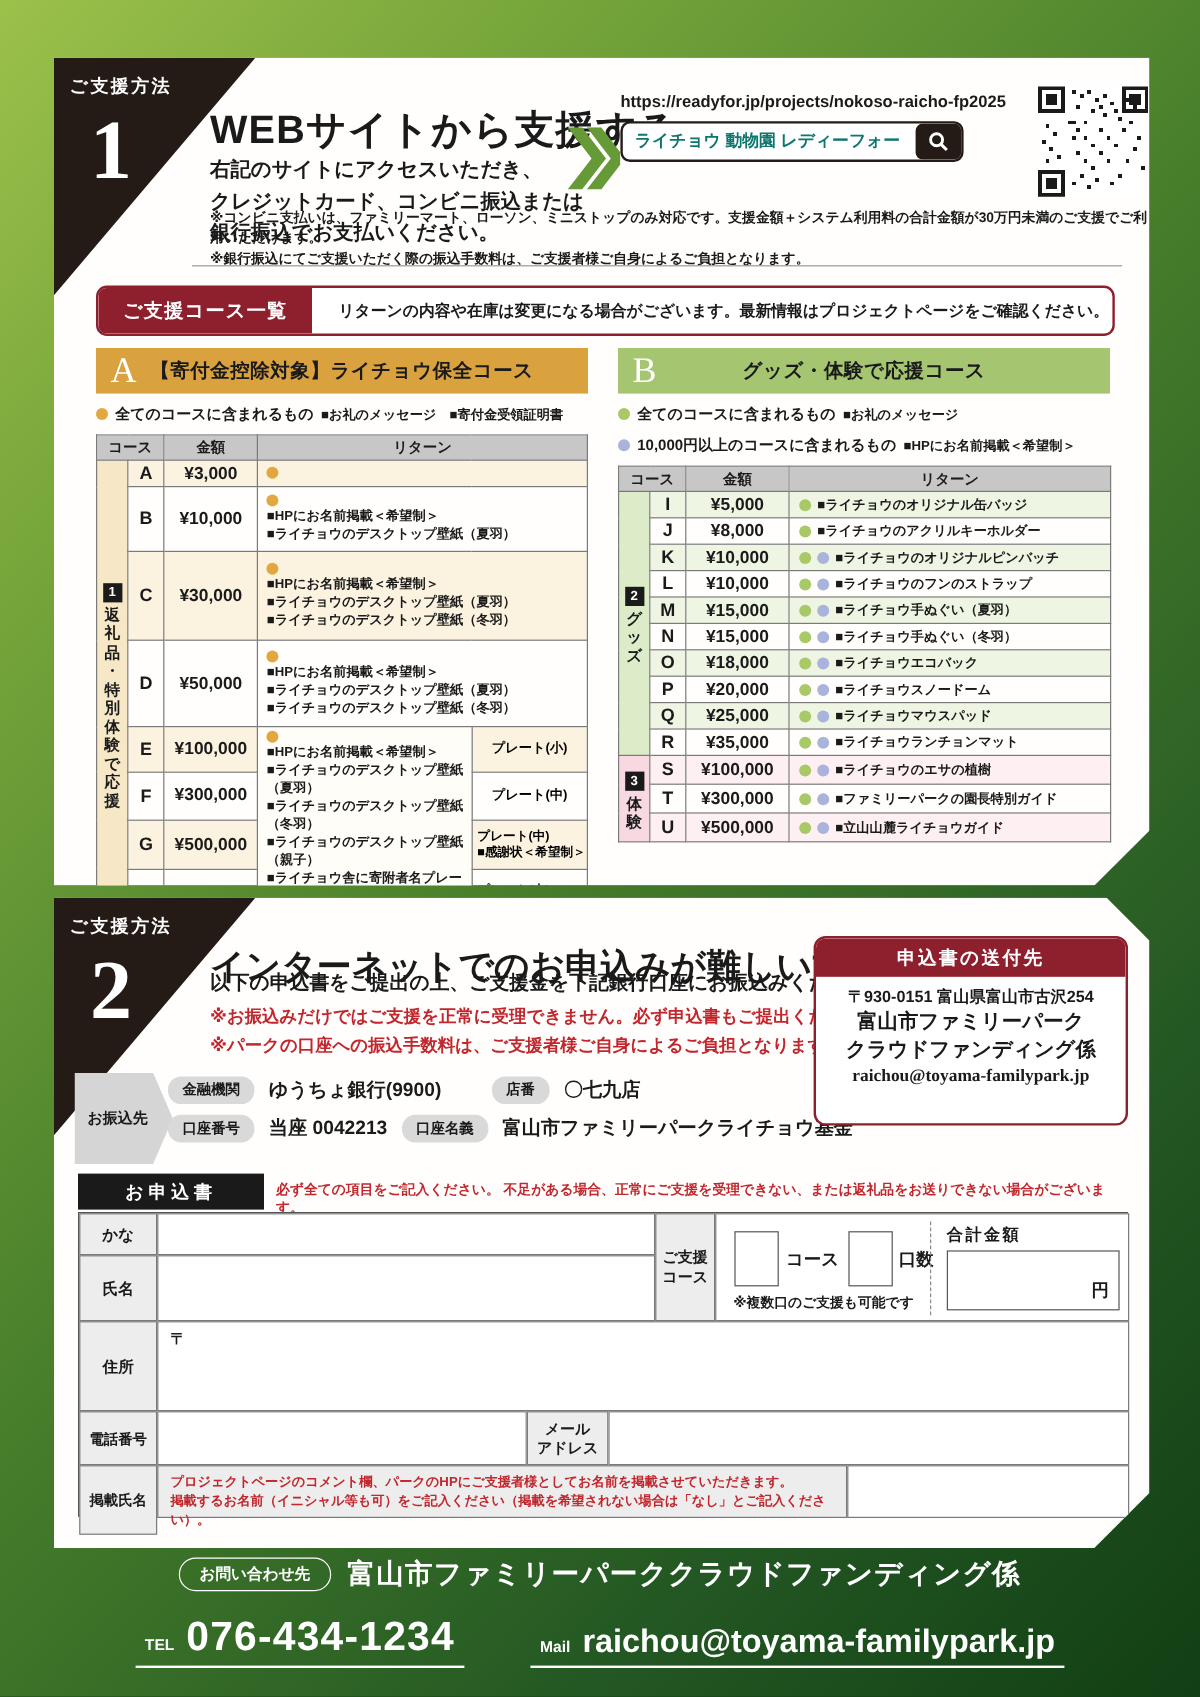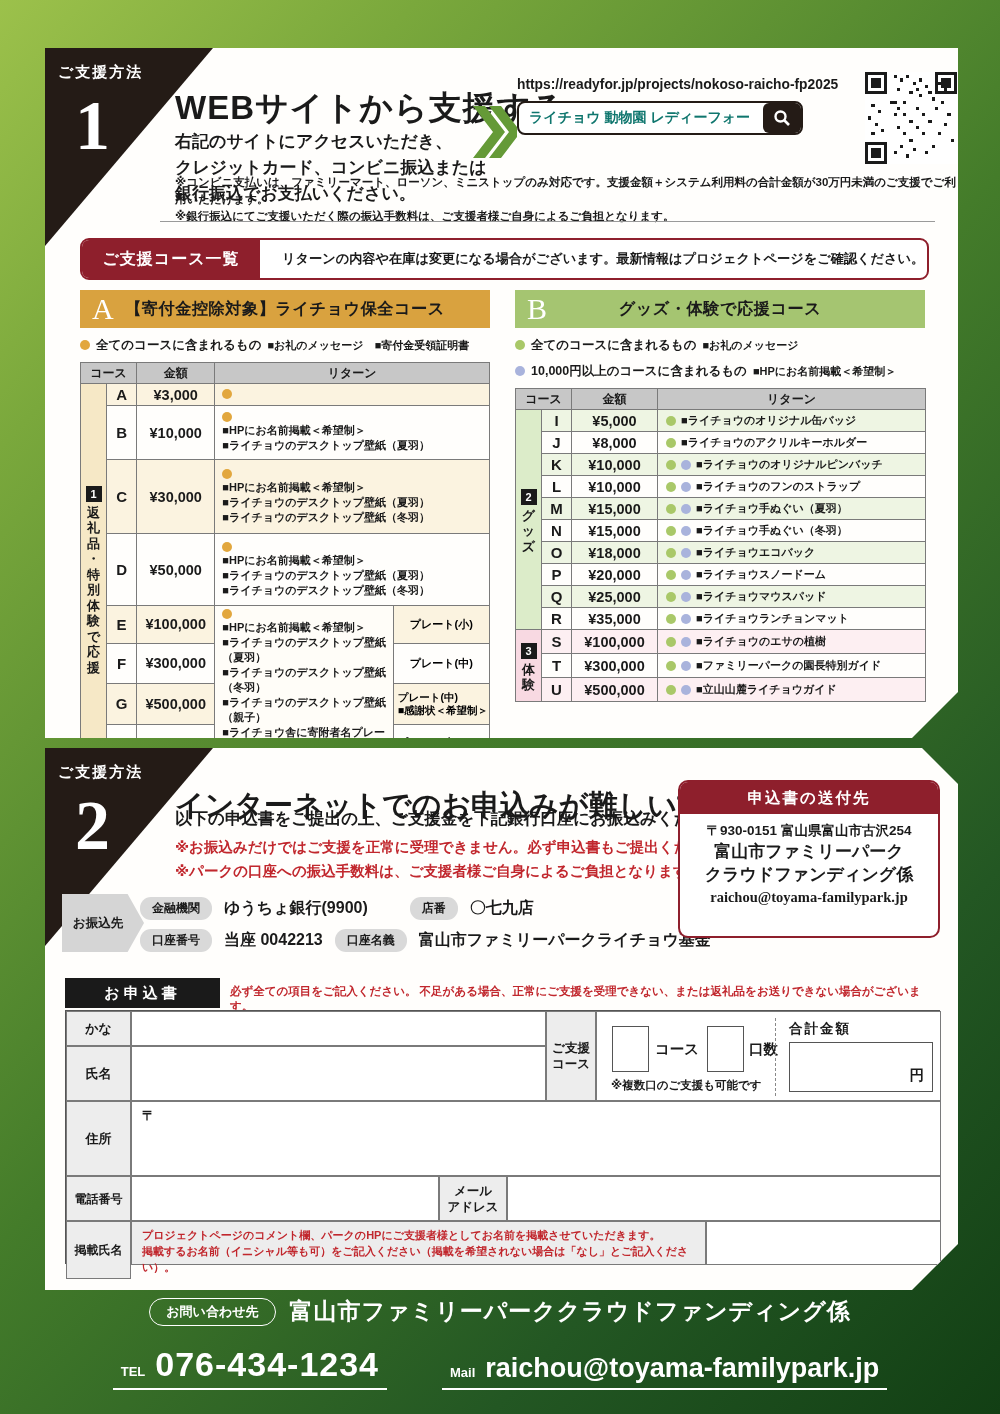--- a/index.html
+++ b/index.html
@@ -66,21 +66,21 @@
   .gB3{background:#f8d9e2;}
   .gbadge{width:16px;height:16px;background:#1a1a1a;color:#fff;font-size:11px;font-weight:bold;line-height:16px;text-align:center;margin:4px auto 3px auto;}
   .glabel{font-size:13px;font-weight:bold;color:#1a1a1a;line-height:15.5px;white-space:pre-line;}
   .ret-b{padding-left:8px !important;}
   .ret-b .inner{display:flex;align-items:center;gap:5px;}
   .rtext-b{font-size:11px;font-weight:bold;color:#1a1a1a;}
   
   .m2-title{position:absolute;left:130px;top:14px;font-size:29px;font-weight:bold;color:#1a1a1a;}
   .m2-sub{position:absolute;left:130px;top:60px;font-size:16.5px;font-weight:bold;color:#1a1a1a;}
   .m2-red{position:absolute;left:130px;font-size:14.5px;font-weight:bold;color:#c1272d;}
-  .arrowlabel{position:absolute;left:17px;top:146px;width:82px;height:58px;background:#d5d5d5;
+  .arrowlabel{position:absolute;left:17px;top:146px;width:82px;height:76px;background:#d5d5d5;
               clip-path:polygon(0 0,80% 0,100% 50%,80% 100%,0 100%);
               display:flex;align-items:center;justify-content:center;font-size:12.5px;font-weight:bold;color:#1a1a1a;padding-right:10px;box-sizing:border-box;}
   .transrow{position:absolute;left:95px;display:flex;align-items:center;gap:12px;height:24px;}
   .pill{background:#d9d9d9;border-radius:11px;font-size:12px;font-weight:bold;color:#1a1a1a;padding:3px 12px;}
   .tval{font-size:16px;font-weight:bold;color:#1a1a1a;}
   .mailbox{position:absolute;left:633px;top:32px;width:258px;height:154px;border:2.5px solid #8e1f2c;border-radius:10px;background:#fff;overflow:hidden;}
   .mailbox .mbhead{height:32px;background:#8e1f2c;color:#fff;font-size:15.5px;font-weight:bold;display:flex;align-items:center;justify-content:center;letter-spacing:2px;}
   .mailbox .mbaddr{margin-top:8px;text-align:center;font-size:13.5px;font-weight:bold;color:#1a1a1a;}
   .mailbox .mbname{text-align:center;font-size:17px;font-weight:bold;color:#1a1a1a;line-height:23px;}
   .mailbox .mbmail{margin-top:3px;text-align:center;font-size:14.5px;font-weight:bold;color:#1a1a1a;}

